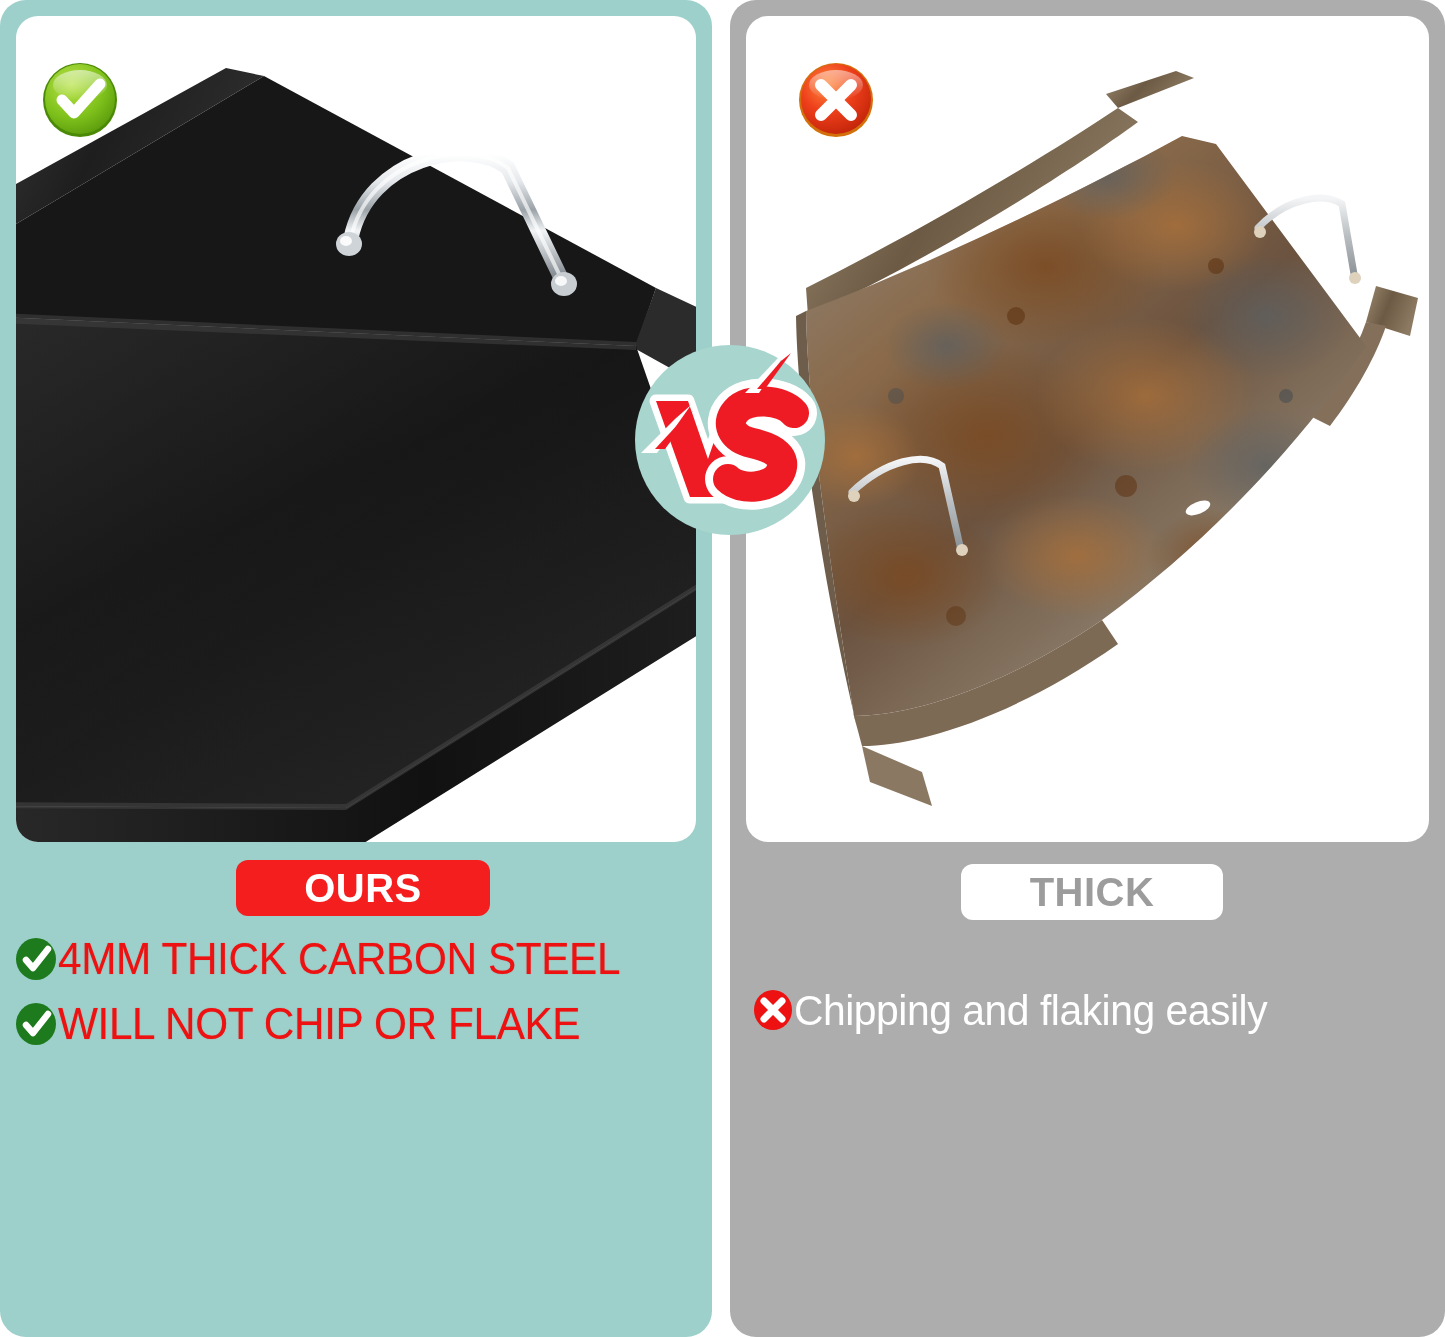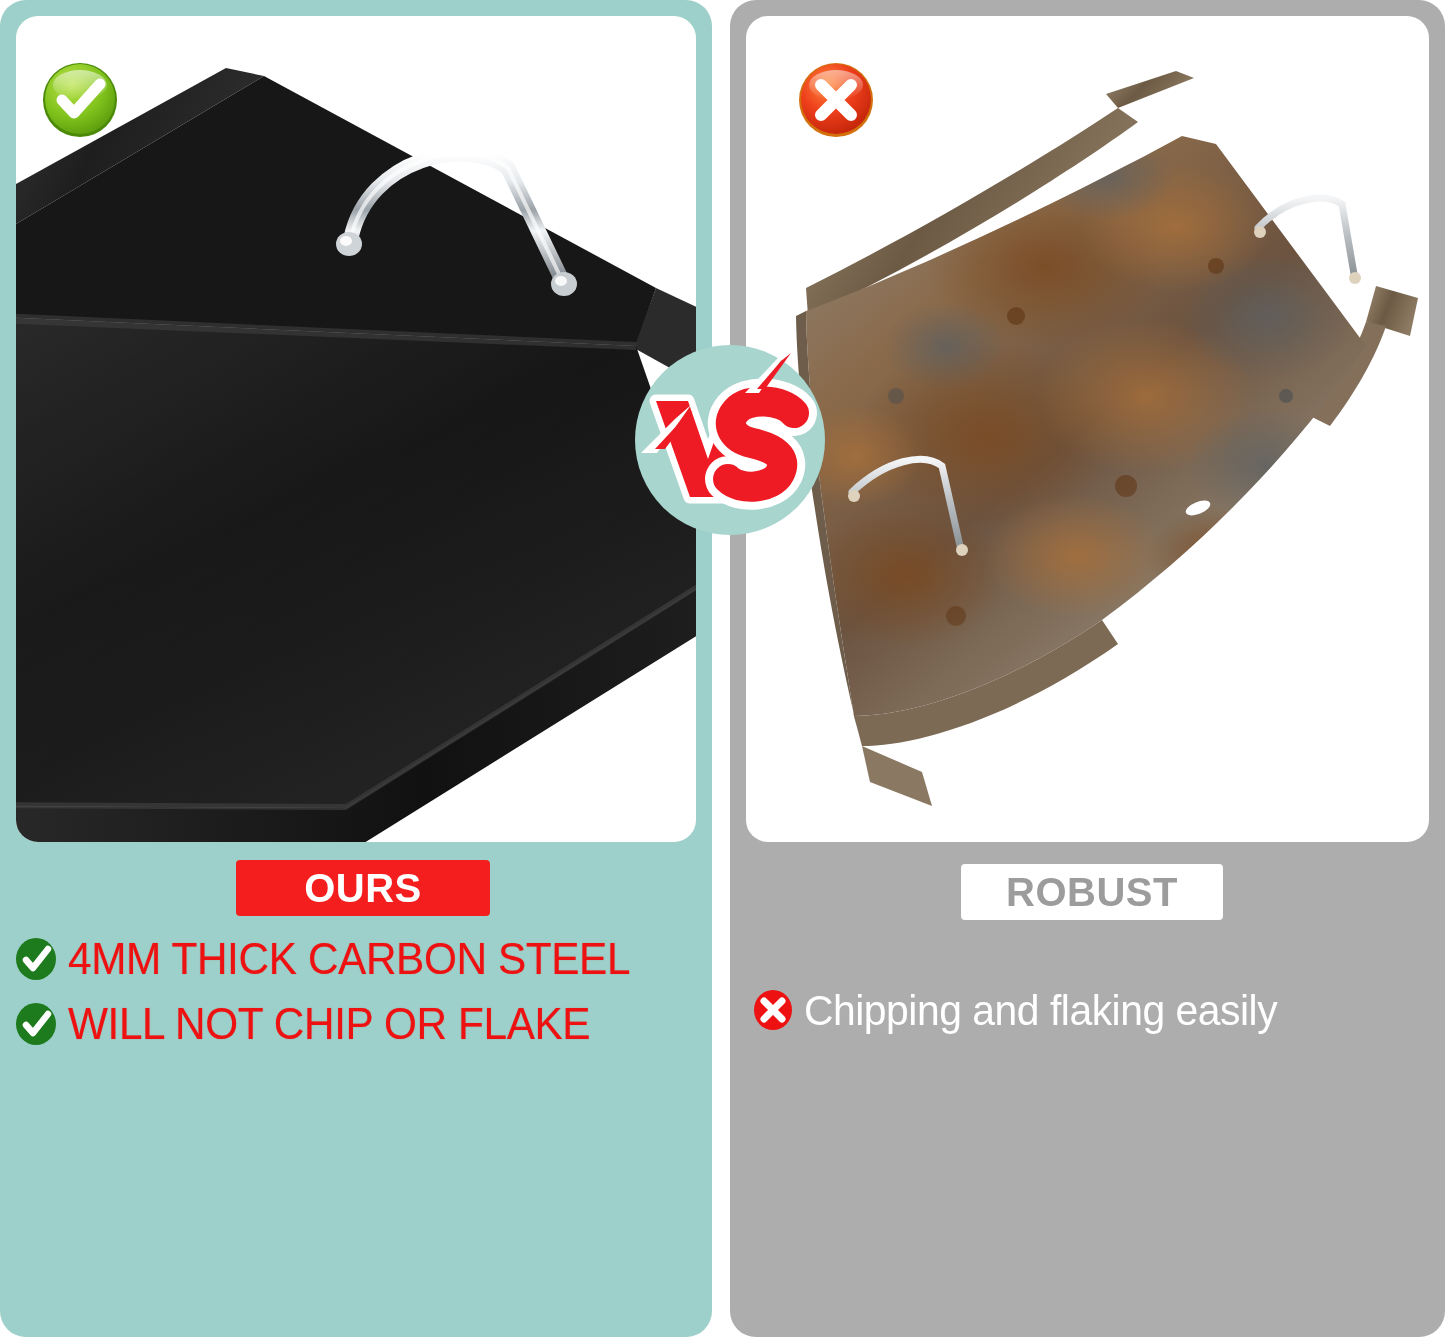--- a/index.html
+++ b/index.html
@@ -68,21 +68,21 @@
     z-index: 20;
   }
   #vs-badge svg { display: block; width: 100%; height: 100%; }
 
   
   .pill {
     position: absolute;
     display: flex;
     align-items: center;
     justify-content: center;
-    border-radius: 4px;
+    border-radius: 12px;
     font-weight: bold;
     letter-spacing: 0.5px;
     white-space: nowrap;
   }
   #pill-ours {
     left: 236px; top: 860px;
     width: 254px; height: 56px;
     background: #f41e1e;
     color: #ffffff;
     font-size: 40px;
@@ -99,21 +99,20 @@
   .feature-list {
     position: absolute;
     list-style: none;
   }
   #list-ours   { left: 14px;  top: 936px;  width: 690px; }
   #list-others { left: 752px; top: 988px;  width: 690px; }
 
   .feature-row {
     display: flex;
     align-items: center;
-    gap: 10px;
   }
   #list-ours   .feature-row { margin-bottom: 18px; }
   #list-others .feature-row { margin-bottom: 6px; }
 
   .row-icon {
     flex: 0 0 auto;
     width: 44px;
     height: 44px;
   }
   #list-others .row-icon { width: 42px; height: 42px; }
@@ -371,21 +370,21 @@
             </linearGradient>
           </defs>
           <circle cx="40" cy="40" r="37" fill="#d4700c"></circle>
           <circle cx="40" cy="39" r="35" fill="url(#gBad)"></circle>
           <ellipse cx="40" cy="25" rx="27" ry="15" fill="url(#gBadGloss)"></ellipse>
           <path d="M25 25 L55 55 M55 25 L25 55" fill="none" stroke="#ffffff" stroke-width="12" stroke-linecap="round"></path>
         </svg>
       </div>
     </div>
 
-    <div class="pill" id="pill-others" style="left:231px; top:864px;">ROBUST</div>
+    <div class="pill" id="pill-others" style="left:231px; top:864px;">THICK</div>
 
     <ul class="feature-list" id="list-others" style="left:22px; top:988px;">
 
       <li class="feature-row">
         <span class="row-icon">
           <svg viewBox="0 0 42 42" aria-hidden="true">
             <ellipse cx="21" cy="21" rx="19" ry="20" fill="#ee1111"></ellipse>
             <path d="M12 12 L30 30 M30 12 L12 30" fill="none" stroke="#ffffff" stroke-width="7" stroke-linecap="round"></path>
           </svg>
         </span>

